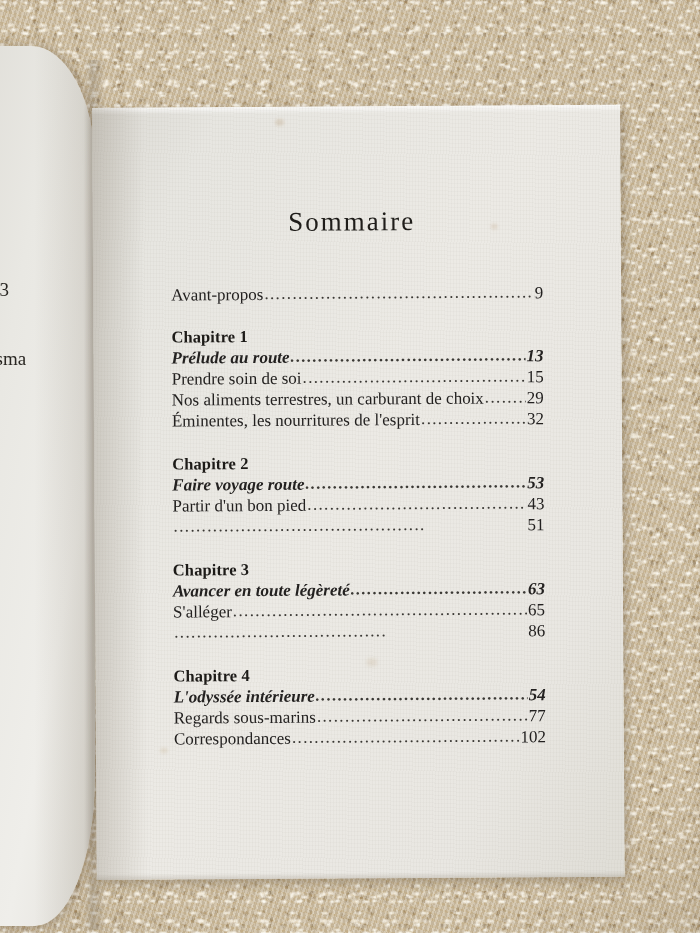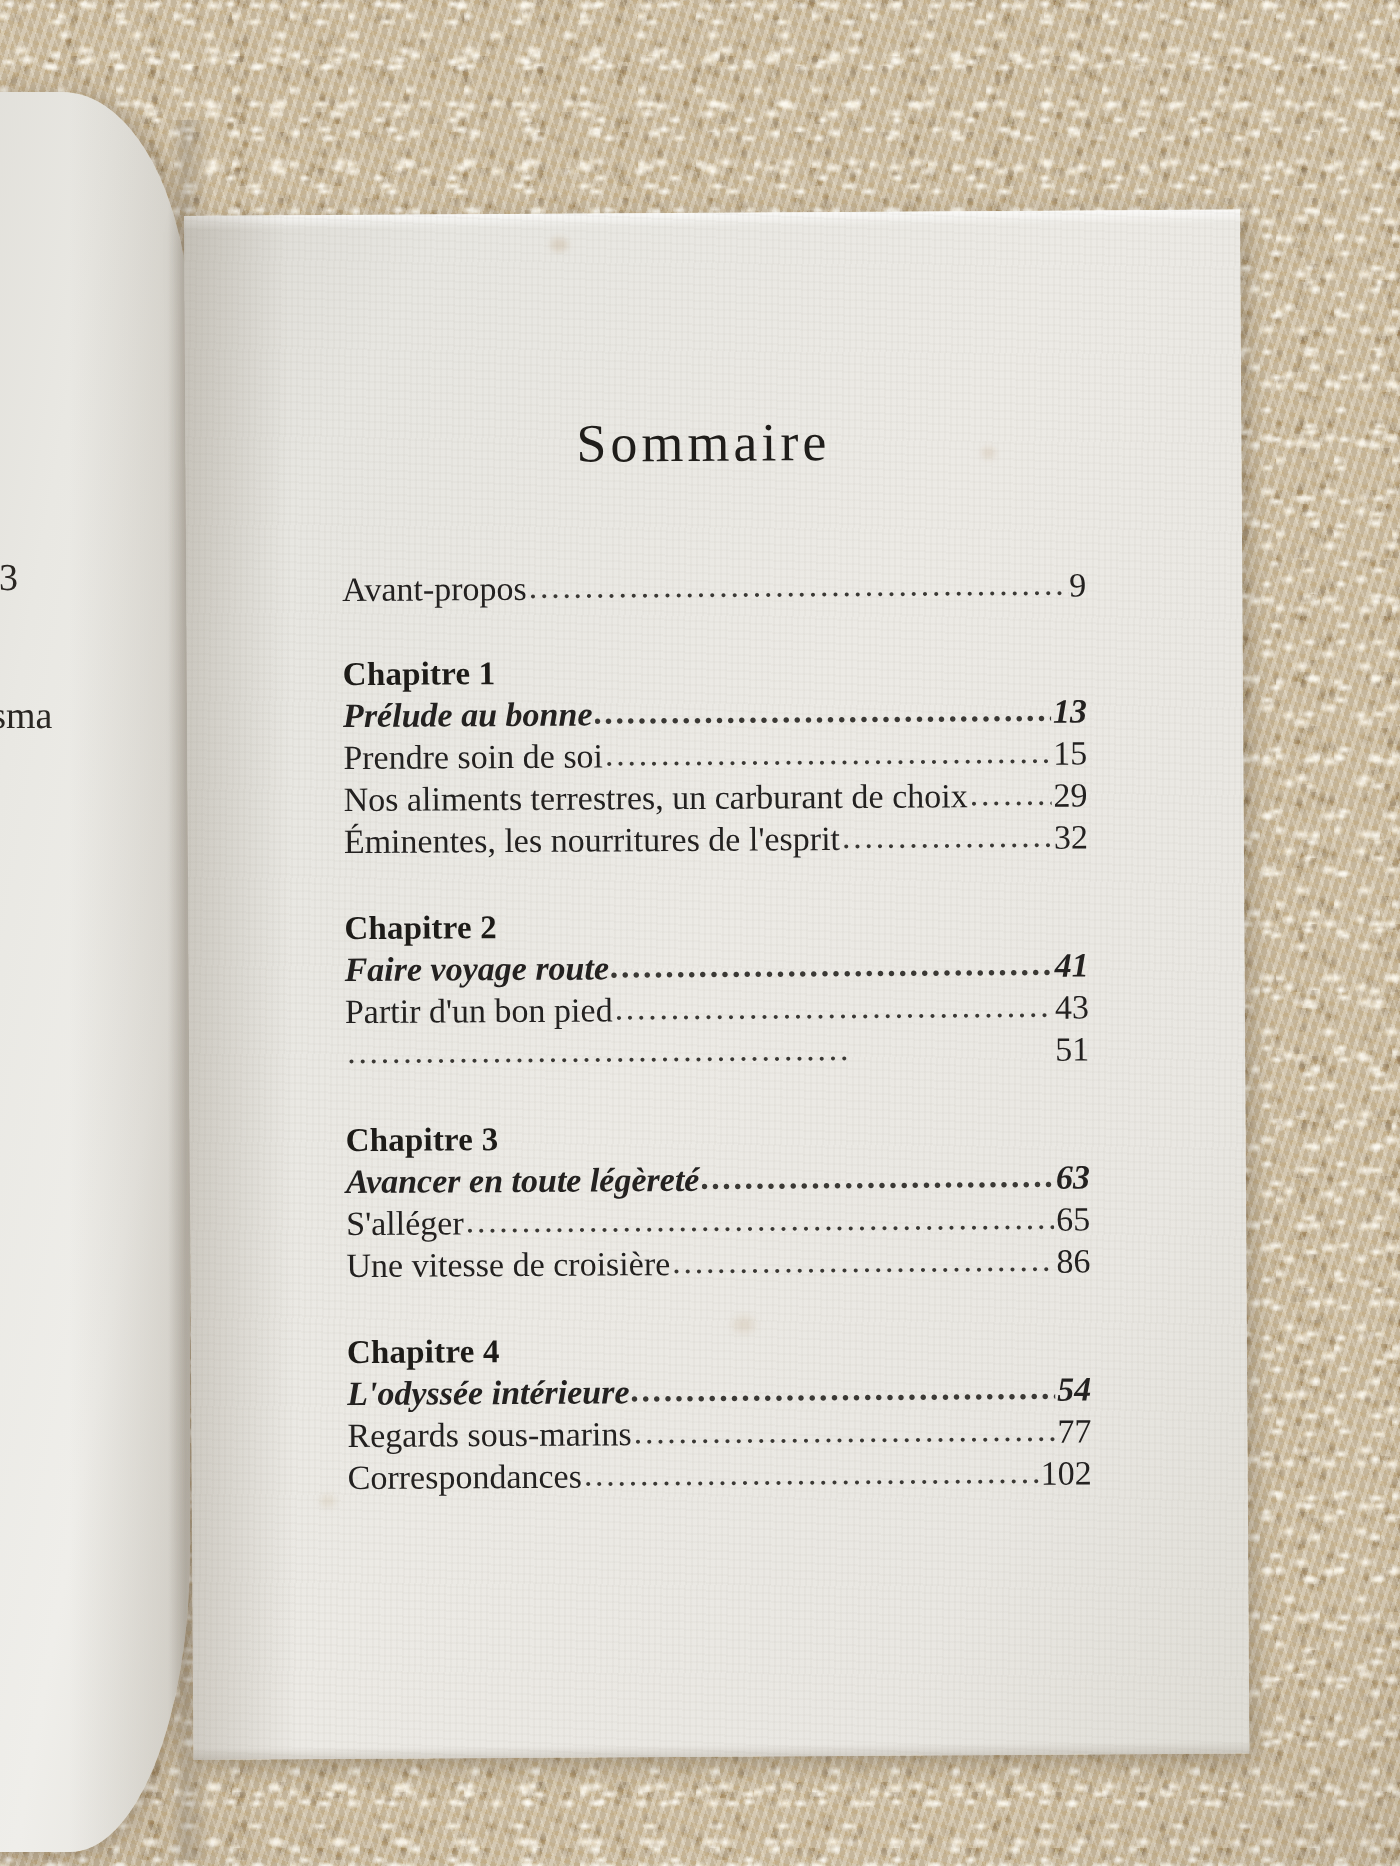--- a/index.html
+++ b/index.html
@@ -254,21 +254,21 @@
 
       <div class="toc-line solo">
         <span class="lbl">Avant-propos</span>
         <span class="dots">........................................................................</span>
         <span class="pg">9</span>
       </div>
 
       <div class="toc-group group-top-gap">
         <div class="chap-label">Chapitre 1</div>
         <div class="toc-line major">
-          <span class="lbl">Prélude au bonne</span>
+          <span class="lbl">Prélude au route</span>
           <span class="dots">.........................................................</span>
           <span class="pg">13</span>
         </div>
         <div class="toc-line">
           <span class="lbl">Prendre soin de soi</span>
           <span class="dots">..............................................</span>
           <span class="pg">15</span>
         </div>
         <div class="toc-line">
           <span class="lbl">Nos aliments terrestres, un carburant de choix</span>
@@ -280,21 +280,21 @@
           <span class="dots">.........................</span>
           <span class="pg">32</span>
         </div>
       </div>
 
       <div class="toc-group">
         <div class="chap-label">Chapitre 2</div>
         <div class="toc-line major">
           <span class="lbl">Faire voyage route</span>
           <span class="dots">.........................................................</span>
-          <span class="pg">41</span>
+          <span class="pg">53</span>
         </div>
         <div class="toc-line">
           <span class="lbl">Partir d'un bon pied</span>
           <span class="dots">.............................................</span>
           <span class="pg">43</span>
         </div>
         <div class="toc-line">
           <span class="dots">.............................................</span>
           <span class="pg">51</span>
         </div>
@@ -306,21 +306,20 @@
           <span class="lbl">Avancer en toute légèreté</span>
           <span class="dots">.............................................</span>
           <span class="pg">63</span>
         </div>
         <div class="toc-line">
           <span class="lbl">S'alléger</span>
           <span class="dots">..........................................................</span>
           <span class="pg">65</span>
         </div>
         <div class="toc-line">
-          <span class="lbl">Une vitesse de croisière</span>
           <span class="dots">......................................</span>
           <span class="pg">86</span>
         </div>
       </div>
 
       <div class="toc-group">
         <div class="chap-label">Chapitre 4</div>
         <div class="toc-line major">
           <span class="lbl">L'odyssée intérieure</span>
           <span class="dots">..................................................</span>

